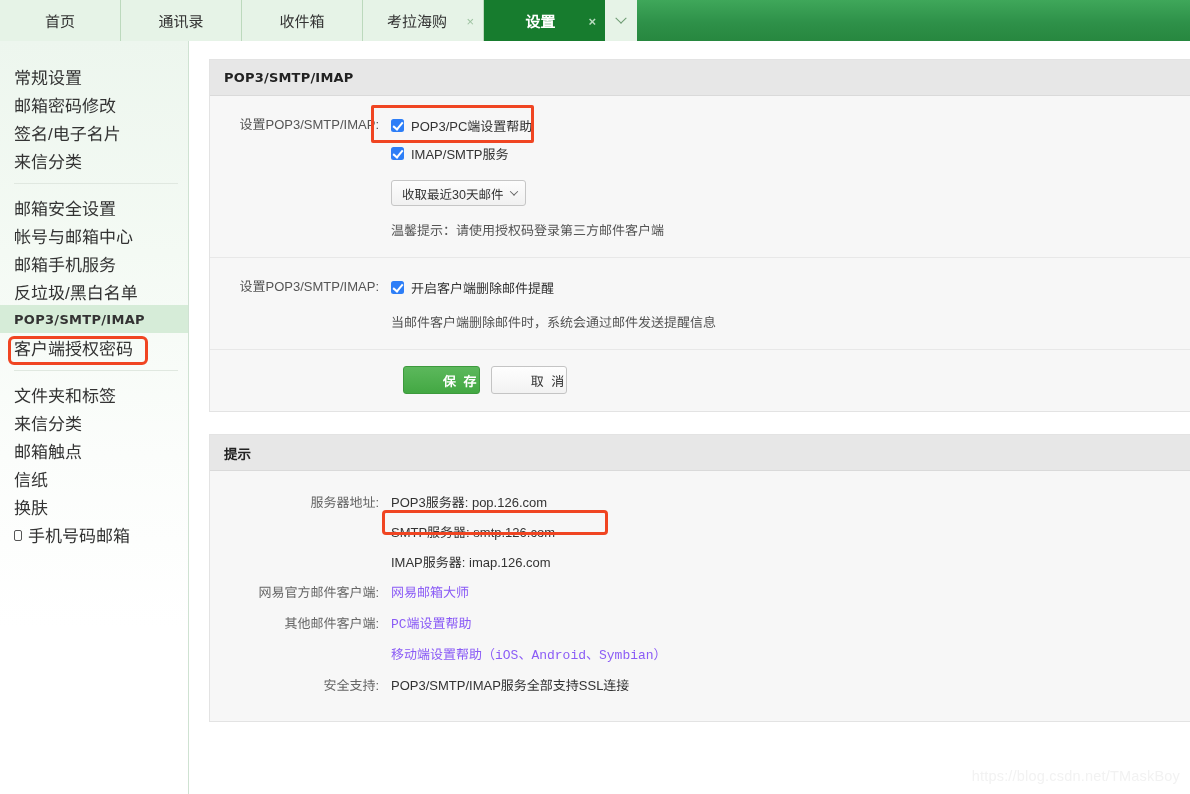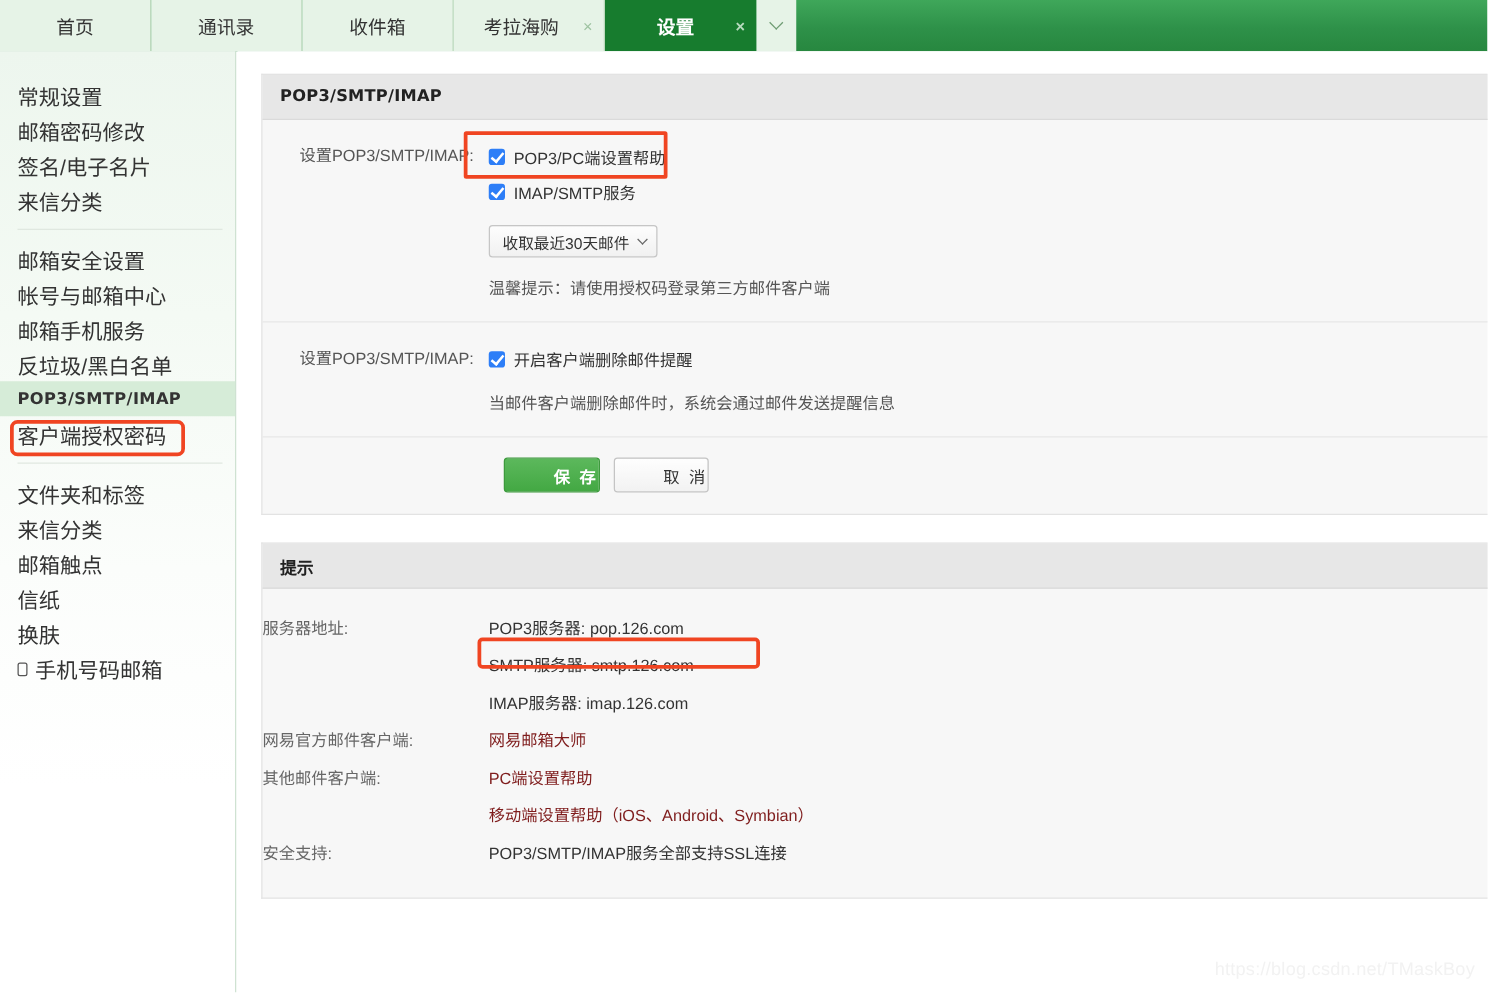--- a/index.html
+++ b/index.html
@@ -284,28 +284,29 @@
   .btn-default {
     background: linear-gradient(to bottom,#fefefe,#f2f2f2);
     border: 1px solid #c4c4c4;
     color: #333;
   }
 
   
   .tip-row { display: flex; padding: 0; }
   .tip-label {
     width: 181px;
+    text-align: right;
     padding-right: 12px;
     font-size: 13px;
     color: #666;
     flex-shrink: 0;
     line-height: 30px;
   }
   .tip-body { flex: 1; font-size: 13px; color: #333; line-height: 30px; }
-  .tip-link { color: #7f1d1d; cursor: pointer; }
+  .tip-link { color: #8b5cf6; cursor: pointer; font-family: Liberation Mono, monospace; }
   .tips-inner { padding: 17px 0 20px 0; }
 
   
   .anno {
     position: absolute;
     border: 3px solid #f04522;
     pointer-events: none;
   }
   .anno.r1 { left: 371px; top: 105px; width: 163px; height: 38px; border-radius: 2px; }
   .anno.r2 { left: 382px; top: 510px; width: 226px; height: 25px; border-radius: 4px; }

